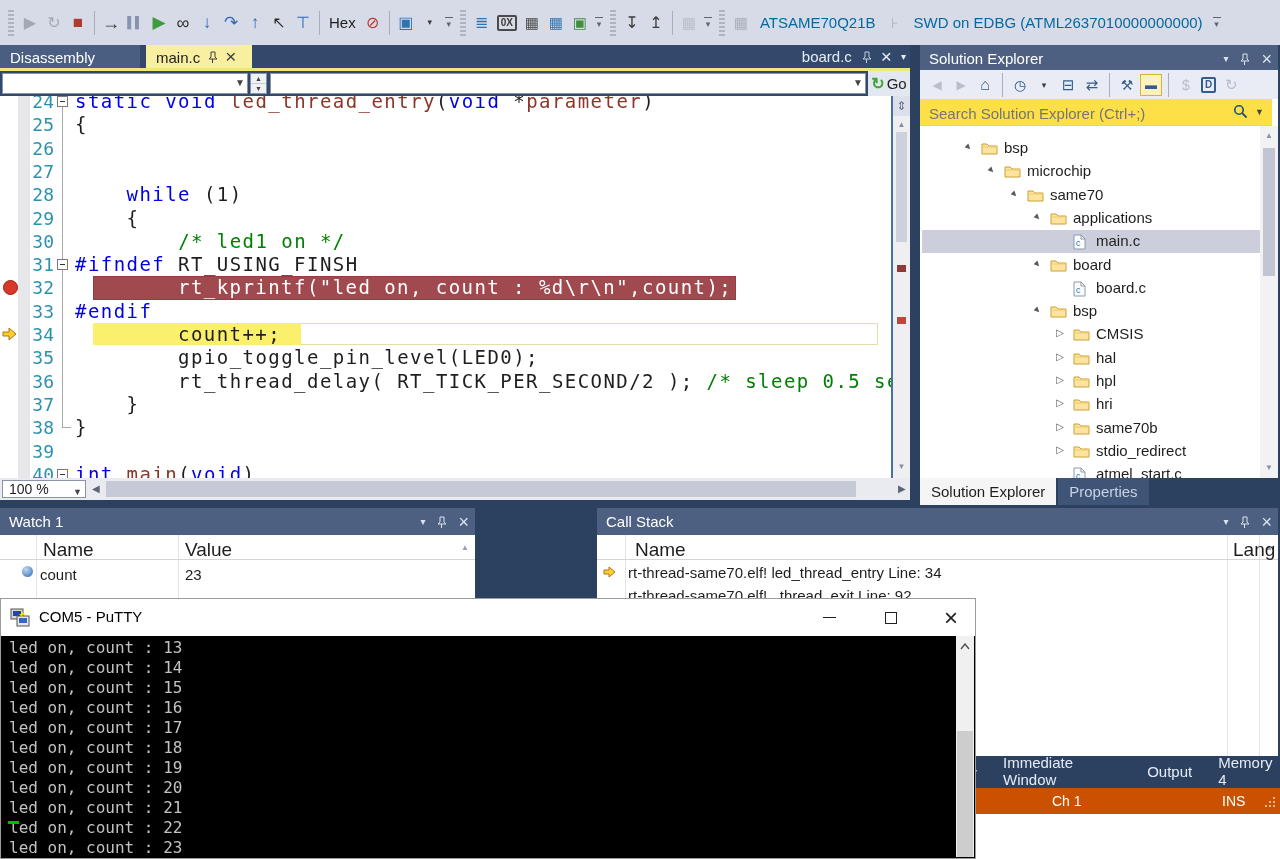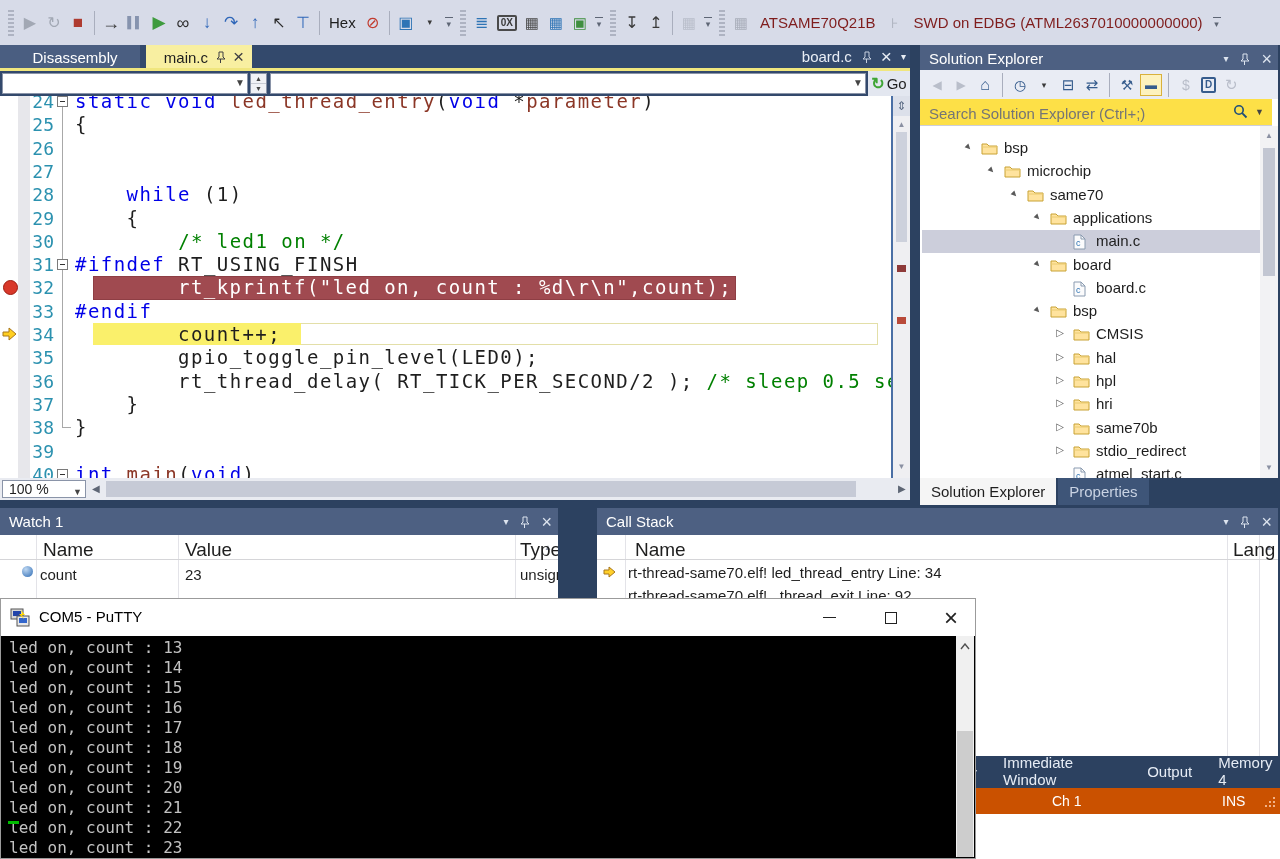--- a/index.html
+++ b/index.html
@@ -5,28 +5,28 @@
   html,body{margin:0;padding:0;background:#222;}
   #root{position:relative;width:1280px;height:859px;background:#2C4160;overflow:hidden;
         font-family:"Liberation Sans",sans-serif;-webkit-font-smoothing:antialiased;}
   
   #toolbar{position:absolute;left:0;top:0;width:1280px;height:45px;background:#D7DBE8;
            display:flex;align-items:center;padding-left:4px;box-sizing:border-box;}
   .tb-btn{min-width:24px;height:24px;display:flex;align-items:center;justify-content:center;
           font-size:15px;line-height:1;user-select:none;}
   .tb-grip{width:6px;height:26px;margin:0 4px;background:repeating-linear-gradient(#AEB3C2 0 2px,transparent 2px 4px);}
   .tb-sep{width:1px;height:24px;background:#A9AEBD;margin:0 4px;}
-  .tb-lbl{color:#7f1d1d;font-size:15px;padding:0 7px;white-space:nowrap;}
+  .tb-lbl{color:#0369a1;font-size:15px;padding:0 7px;white-space:nowrap;}
   .tb-box{border:2px solid #4A4A4A;border-radius:2px;font-size:10px;font-weight:bold;color:#3A3A3A;
           padding:1px 2px;margin:0 3px;line-height:1;}
   .tb-ovf{width:14px;color:#5E6675;font-size:9px;display:flex;flex-direction:column;align-items:center;gap:1px;}
   .tb-ovf:before{content:"";width:8px;height:1px;background:#5E6675;}
   
   #tabstrip{position:absolute;left:0;top:45px;width:910px;height:23px;background:#33496C;}
-  .doc-tab{position:absolute;top:0;height:24px;display:flex;align-items:center;font-size:15px;box-sizing:border-box;justify-content:center;}
+  .doc-tab{position:absolute;top:0;height:24px;display:flex;align-items:center;font-size:15px;box-sizing:border-box;}
   #tab-disassembly{left:0;width:140px;background:#4A5E81;color:#FFFFFF;padding-left:10px;}
   #tab-main{left:146px;width:106px;background:#F8EFA1;color:#1E1E1E;padding-left:10px;gap:7px;}
   #right-doc{position:absolute;right:4px;top:0;height:23px;display:flex;align-items:center;gap:9px;color:#E8EDF5;}
   #right-doc .lt{font-size:15px;}
   .mini-x{font-size:19px;font-weight:300;line-height:14px;}
   #tab-underline{position:absolute;left:0;top:68px;width:910px;height:3px;background:#F0E67E;}
   #navbar{position:absolute;left:0;top:71px;width:910px;height:25px;background:#33496C;}
   .combo{position:absolute;top:2px;height:21px;background:#FFFFFF;border:1px solid #8A94A8;box-sizing:border-box;}
   .combo .ca{position:absolute;right:2px;top:3px;font-size:10px;color:#444;}
   #combo1{left:2px;width:246px;}
@@ -75,21 +75,21 @@
   .panel-hdr{position:absolute;left:0;top:0;right:0;height:27px;background:#4D6082;color:#FFFFFF;
              font-size:15px;display:flex;align-items:center;padding-left:9px;}
   .hdr-icons{position:absolute;right:6px;top:0;height:27px;display:flex;align-items:center;gap:11px;color:#DDE4EF;}
   .hdr-icons .mini-x{font-size:18px;}
   .hdr-caret{font-size:10px;}
   .panel-body{position:absolute;left:0;top:27px;right:0;bottom:0;background:#FFFFFF;overflow:hidden;}
   .colhdr-text{position:absolute;top:4px;font-size:19px;color:#1E1E1E;}
   .vline{position:absolute;top:0;bottom:0;width:1px;background:#E3E3E8;}
   .colhdr-line{position:absolute;left:0;right:0;top:24px;height:1px;background:#D5D5D8;}
   
-  #watch{position:absolute;left:0;top:508px;width:558px;height:100px;overflow:hidden;}
+  #watch{position:absolute;left:0;top:508px;width:475px;height:100px;overflow:hidden;}
   #watch .pearl{position:absolute;left:22px;top:31px;width:11px;height:11px;border-radius:50%;
                 background:radial-gradient(circle at 35% 30%,#BFD8F2,#2D6BB4);}
   .wcell{position:absolute;font-size:15px;color:#1E1E1E;white-space:nowrap;}
   .scroll-up{position:absolute;font-size:8px;color:#9AA0B2;}
   
   #callstack{position:absolute;left:597px;top:508px;width:681px;height:248px;overflow:hidden;}
   .cs-row{position:absolute;left:0;right:19px;height:23px;}
   .cs-text{position:absolute;left:31px;top:2px;font-size:15px;color:#1E1E1E;white-space:nowrap;}
   
   #bottomtabs{position:absolute;left:972px;top:756px;height:30px;display:flex;align-items:center;gap:26px;

